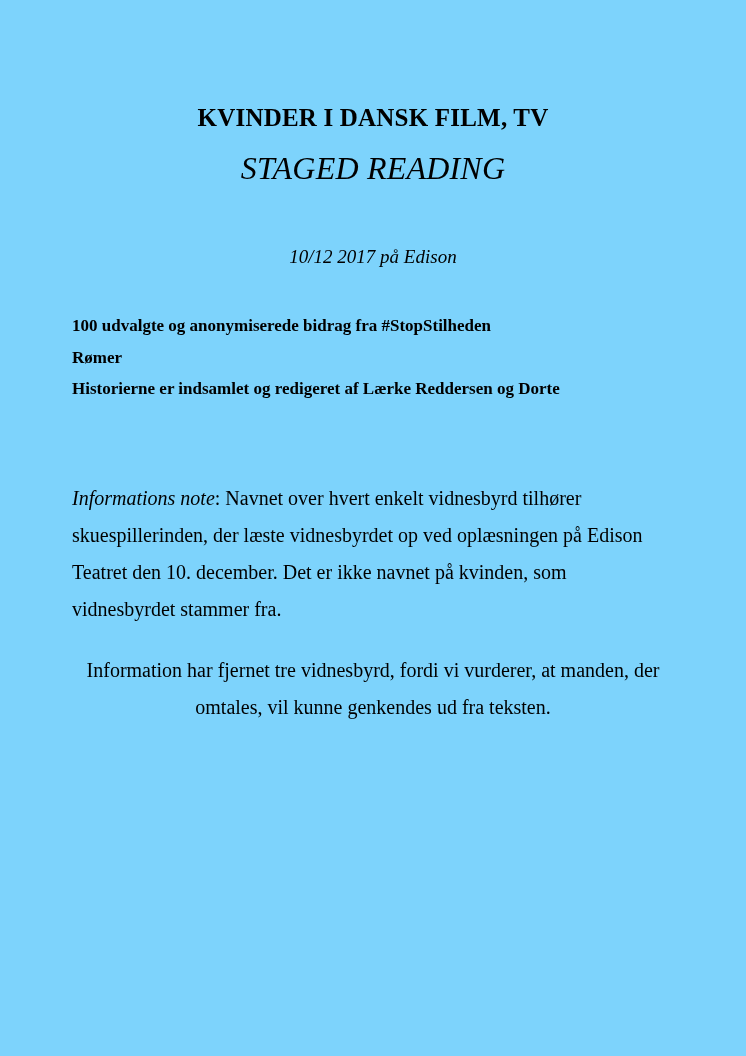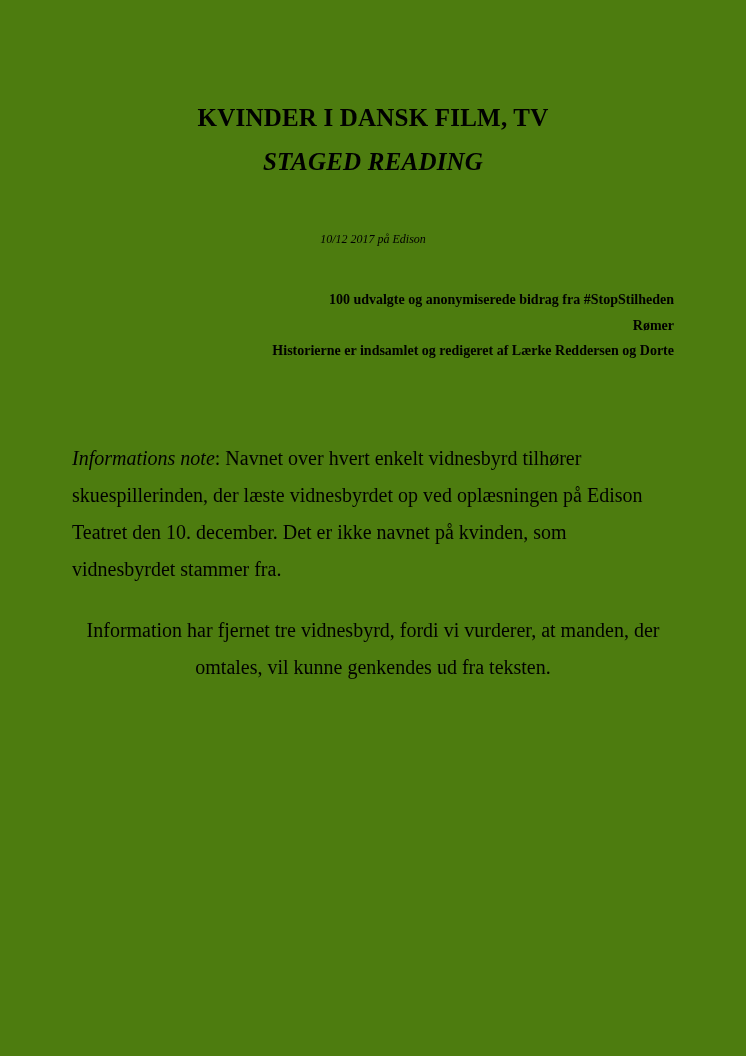--- a/index.html
+++ b/index.html
@@ -11,55 +11,55 @@
     width: 746px;
     height: 1056px;
     font-family: "Liberation Serif", "DejaVu Serif", serif;
     color: #000000;
     overflow: hidden;
   }
   .page {
     position: relative;
     width: 746px;
     height: 1056px;
-    background: #4d7c0f;
+    background: #7dd3fc;
     box-sizing: border-box;
     padding: 96px 72px 84px 72px;
   }
   .doc-title {
     text-align: center;
     font-weight: bold;
     font-size: 25px;
     line-height: 1.75;
     letter-spacing: 0.2px;
     margin: 0;
   }
   .doc-title .line {
     display: block;
   }
   .doc-subtitle {
     display: block;
     text-align: center;
-    font-weight: bold;
+    font-weight: normal;
     font-style: italic;
-    font-size: 25px;
+    font-size: 32px;
     line-height: 1.75;
     margin: 0;
   }
   .doc-date {
     text-align: center;
     font-style: italic;
-    font-size: 12px;
+    font-size: 19px;
     margin: 46px 0 0 0;
     line-height: 1.6;
   }
   .credits {
-    text-align: right;
+    text-align: left;
     font-weight: bold;
-    font-size: 14px;
+    font-size: 17px;
     line-height: 1.85;
     margin: 38px 0 0 0;
   }
   .credits .line {
     display: block;
   }
   .body-block {
     font-size: 20px;
     line-height: 1.85;
     text-align: left;

